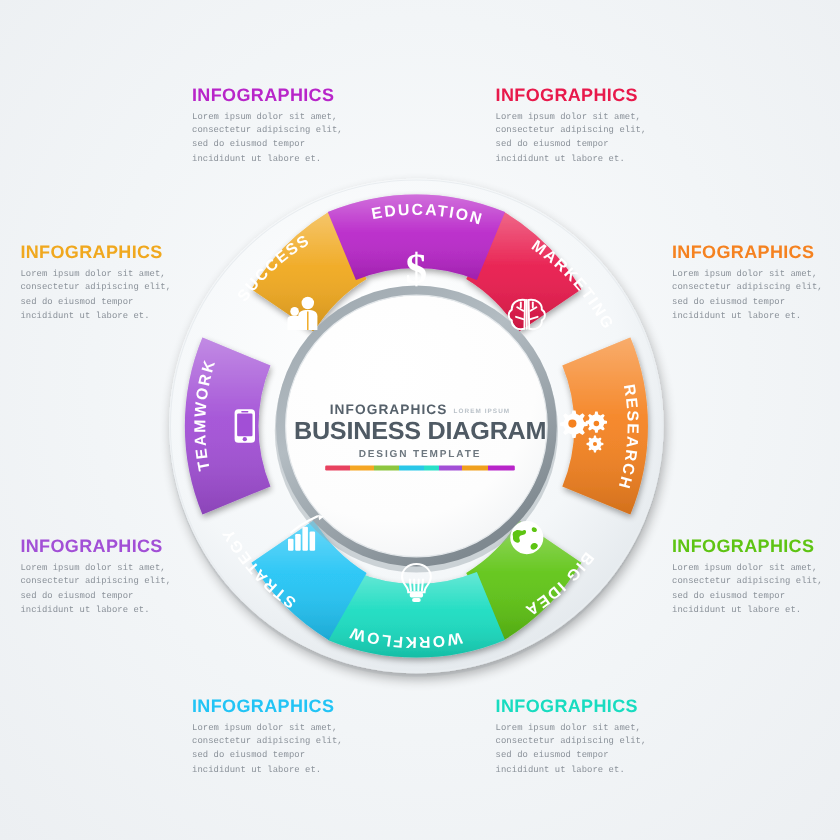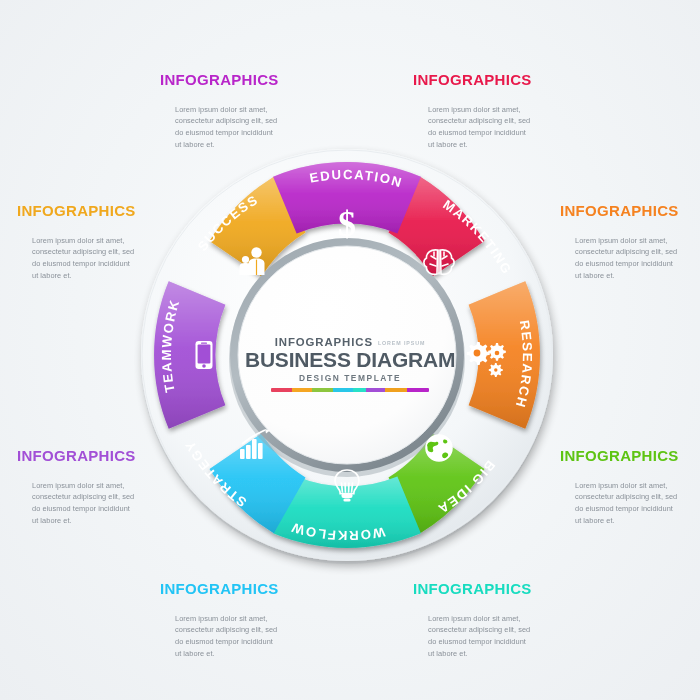--- a/index.html
+++ b/index.html
@@ -11,21 +11,21 @@
     -webkit-font-smoothing:antialiased;
   }
 
   
   .cap{position:absolute;width:135px;}
   .cap .cap-title{
     font-size:15px;font-weight:bold;letter-spacing:.3px;line-height:1.1;
     margin:0 0 4px 0;
   }
   .cap .cap-body{
-    font-size:7.4px;line-height:1.62;color:#8a9199;margin:15px;letter-spacing:.05px;
+    font-size:7.4px;line-height:1.62;color:#8a9199;margin:0;letter-spacing:.05px;font-family:Liberation Mono, monospace;
   }
   .cap.r{text-align:left;}
 
   .cap-tl{left:160px;top:72px;}
   .cap-tr{left:413px;top:72px;}
   .cap-ml{left:17px;top:203px;}
   .cap-mr{left:560px;top:203px;}
   .cap-bl{left:17px;top:448px;}
   .cap-br{left:560px;top:448px;}
   .cap-btl{left:160px;top:581px;}

